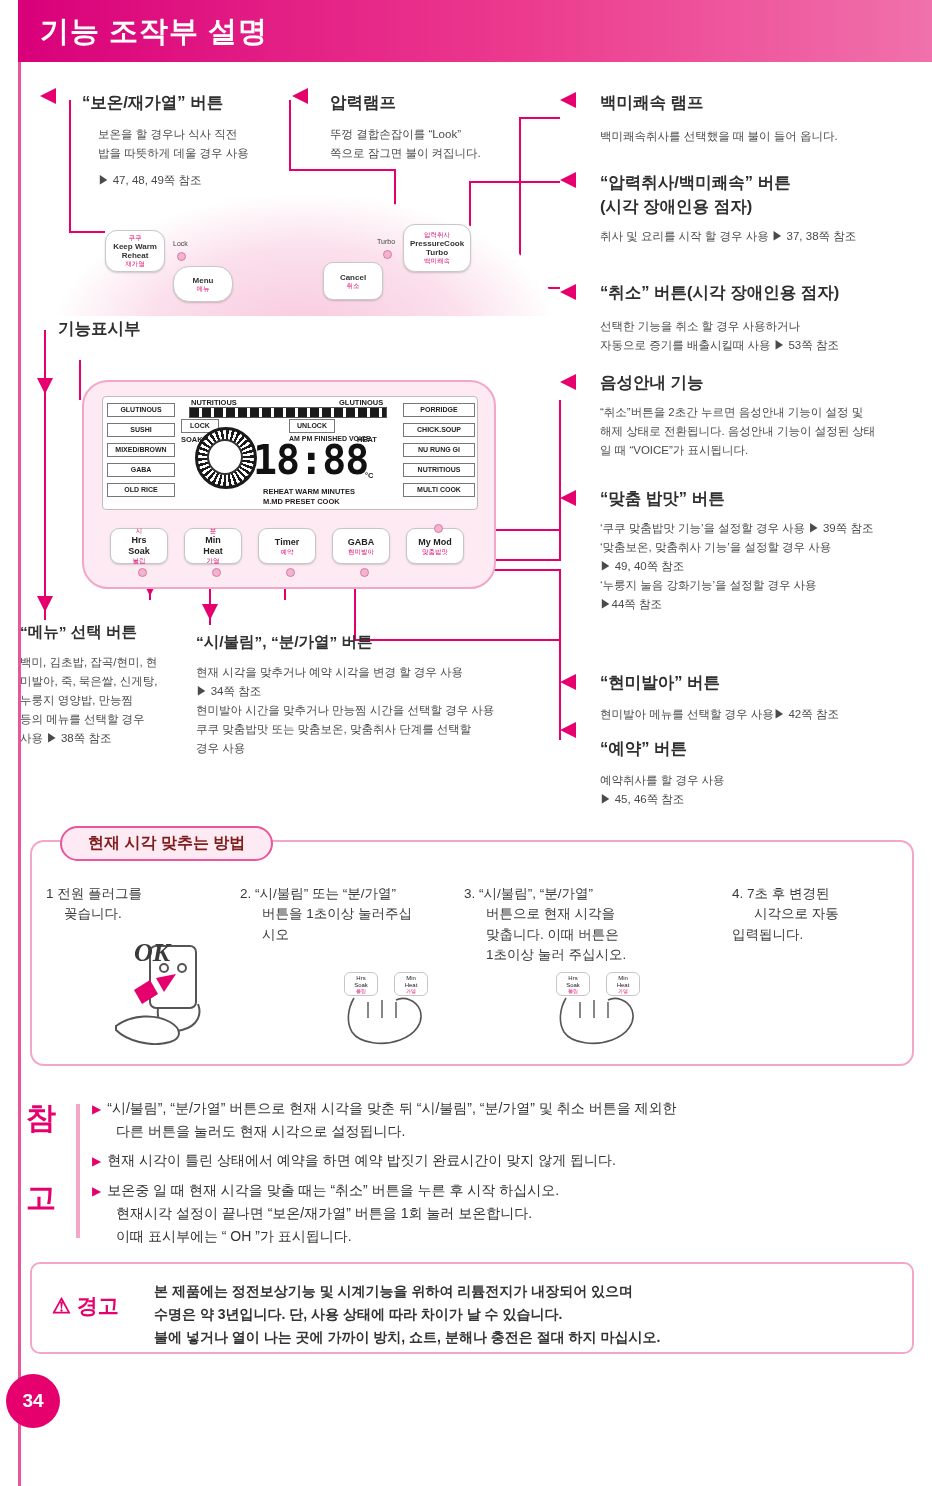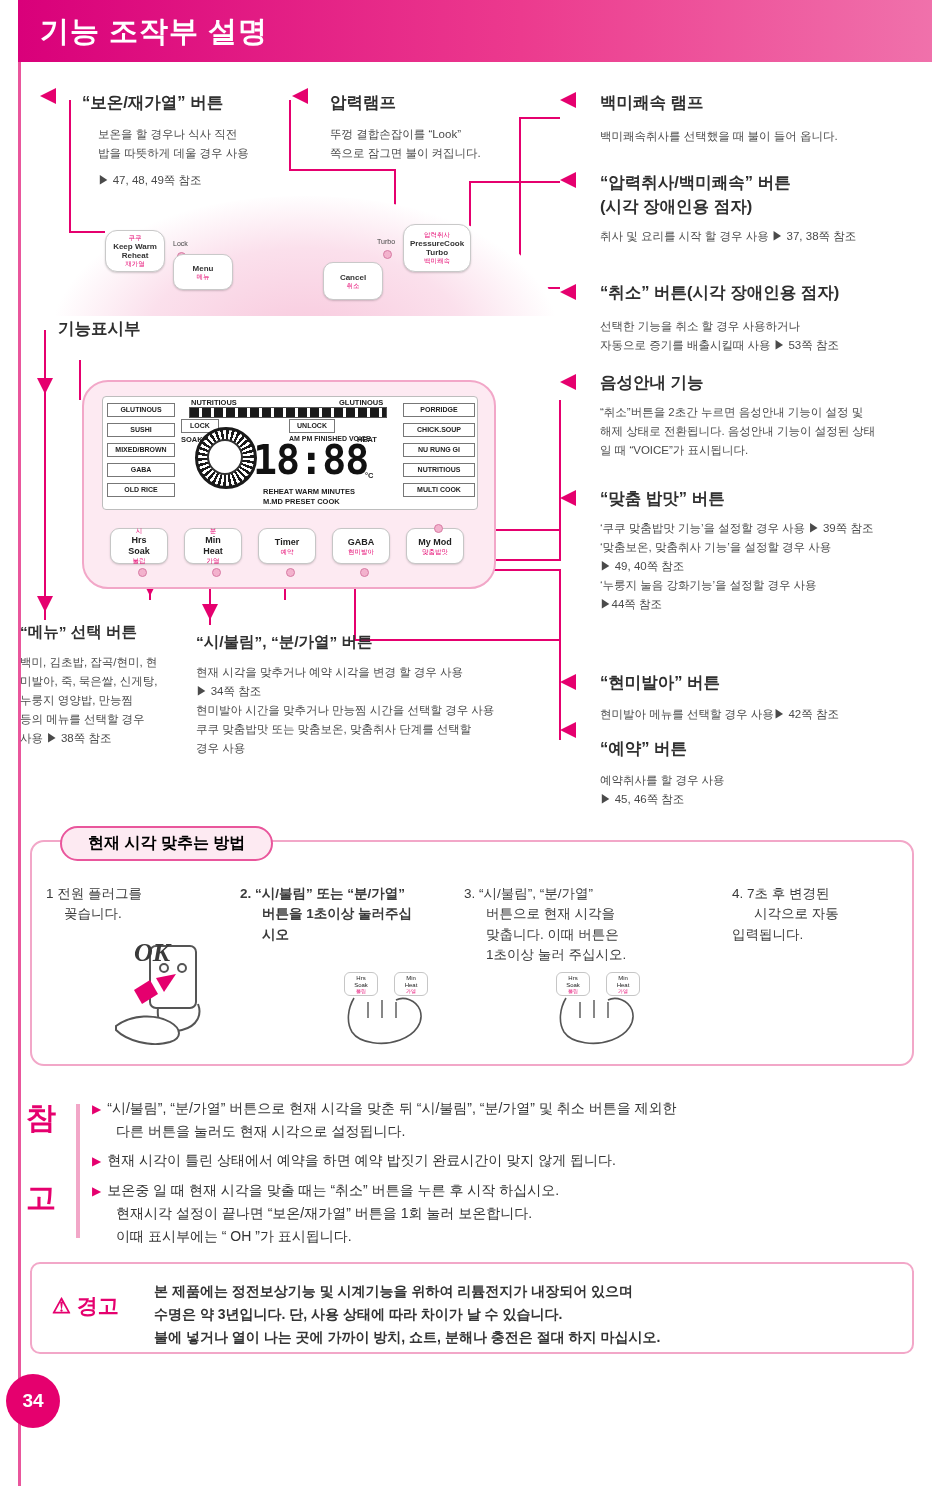--- a/index.html
+++ b/index.html
@@ -207,21 +207,21 @@
   }
   .sec-title {
     position: absolute;
     left: 28px; top: -16px;
     padding: 5px 26px;
     background: #fdeaf2;
     border: 2px solid #e9569c;
     border-radius: 18px;
     font-size: 16px;
     font-weight: bold;
-    color: #000000;
+    color: #7f1d1d;
     white-space: nowrap;
   }
   .step {
     position: absolute;
     font-size: 13.5px;
     color: #3a3a3a;
     line-height: 1.5;
   }
   
   .ok-text {
@@ -421,21 +421,21 @@
 
     <div class="btn-round" style="left:50px; top:34px; width:58px; height:40px; border-radius:12px;">
       <span class="kr">쿠쿠</span>
       <b>Keep Warm</b>
       <b>Reheat</b>
       <span class="kr">재가열</span>
     </div>
     <div class="lbl-tiny" style="left:118px; top:44px;">Lock</div>
     <div class="dot-led" style="left:122px; top:56px;"></div>
 
-    <div class="btn-round" style="left:118px; top:58px; width:58px; height:34px; border-radius:10px;align-items:center;">
+    <div class="btn-round" style="left:118px; top:70px; width:58px; height:34px; border-radius:16px;align-items:center;">
       <b>Menu</b>
       <span class="kr">메뉴</span>
     </div>
 
     <div class="lbl-tiny" style="left:322px; top:42px;">Turbo</div>
     <div class="dot-led" style="left:328px; top:54px;"></div>
 
     <div class="btn-round" style="left:348px; top:28px; width:66px; height:46px; border-radius:12px;justify-content:center;">
       <span class="kr">압력취사</span>
       <b>PressureCook</b>
@@ -529,21 +529,21 @@
       <rect x="52" y="16" width="46" height="62" rx="6" fill="#ffffff" stroke="#555" stroke-width="2"></rect>
       <circle cx="66" cy="38" r="4" fill="#fff" stroke="#555" stroke-width="2"></circle>
       <circle cx="84" cy="38" r="4" fill="#fff" stroke="#555" stroke-width="2"></circle>
       <path d="M60,78 C58,96 70,104 84,100 C100,96 104,84 100,74" fill="none" stroke="#555" stroke-width="2"></path>
       <path d="M18,96 C34,84 58,84 72,92 C84,99 84,108 72,112 C52,118 28,110 18,100 Z" fill="#ffffff" stroke="#555" stroke-width="2"></path>
       <path d="M36,60 L52,50 L60,64 L44,74 Z" fill="#e5006e"></path>
       <polygon points="58,48 78,44 66,62" fill="#e5006e"></polygon>
     </svg>
     <div class="ok-text" style="left:102px; top:96px;">OK</div>
 
-    <div class="step" style="left:208px; top:42px;font-weight:bold;">
+    <div class="step" style="left:208px; top:42px;">
       <span>2.</span>
       <span>“시/불림” 또는 “분/가열”</span><br>
       <span style="margin-left:22px; display:inline-block;">버튼을 1초이상 눌러주십</span><br>
       <span style="margin-left:22px; display:inline-block;">시오</span>
     </div>
 
     <div class="mini-btn" style="left:312px; top:130px;">
       <div>Hrs</div>
       <div>Soak</div>
       <div class="kr">불림</div>

